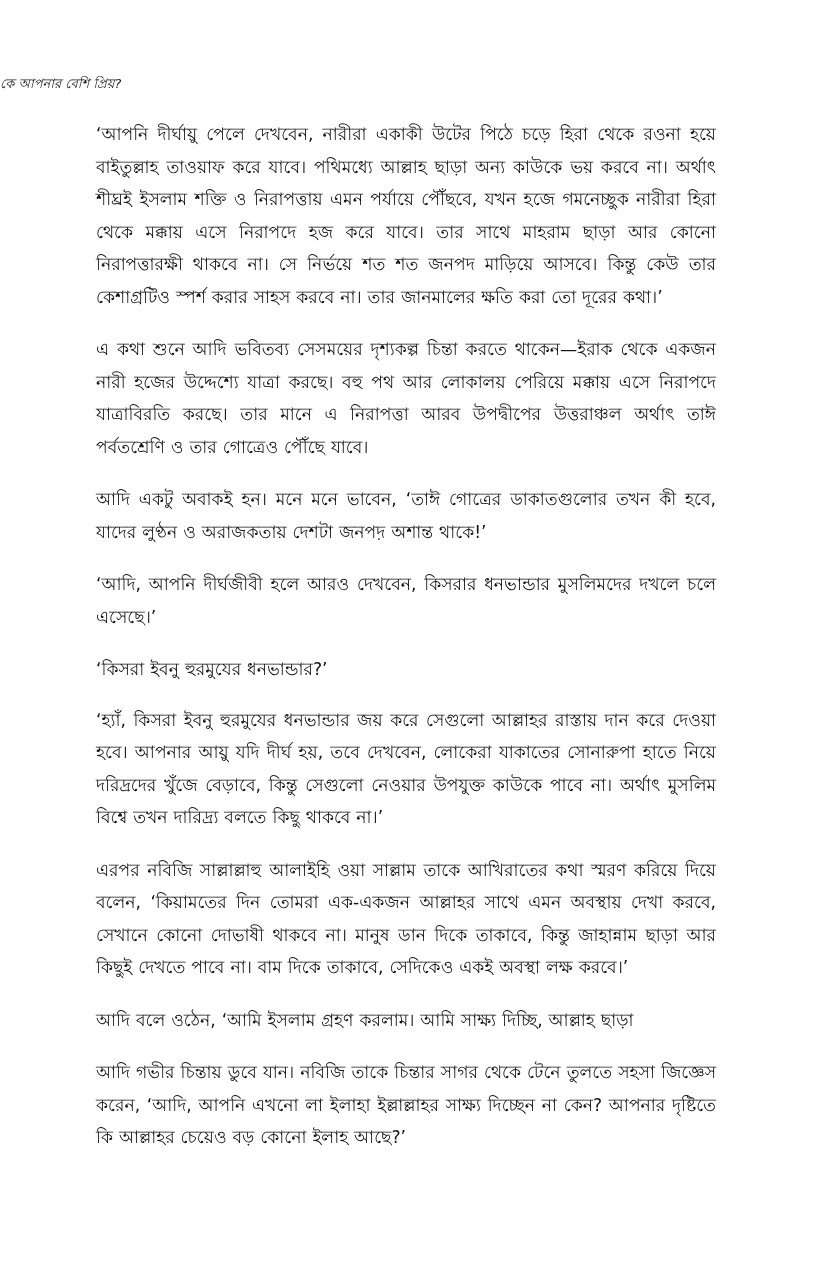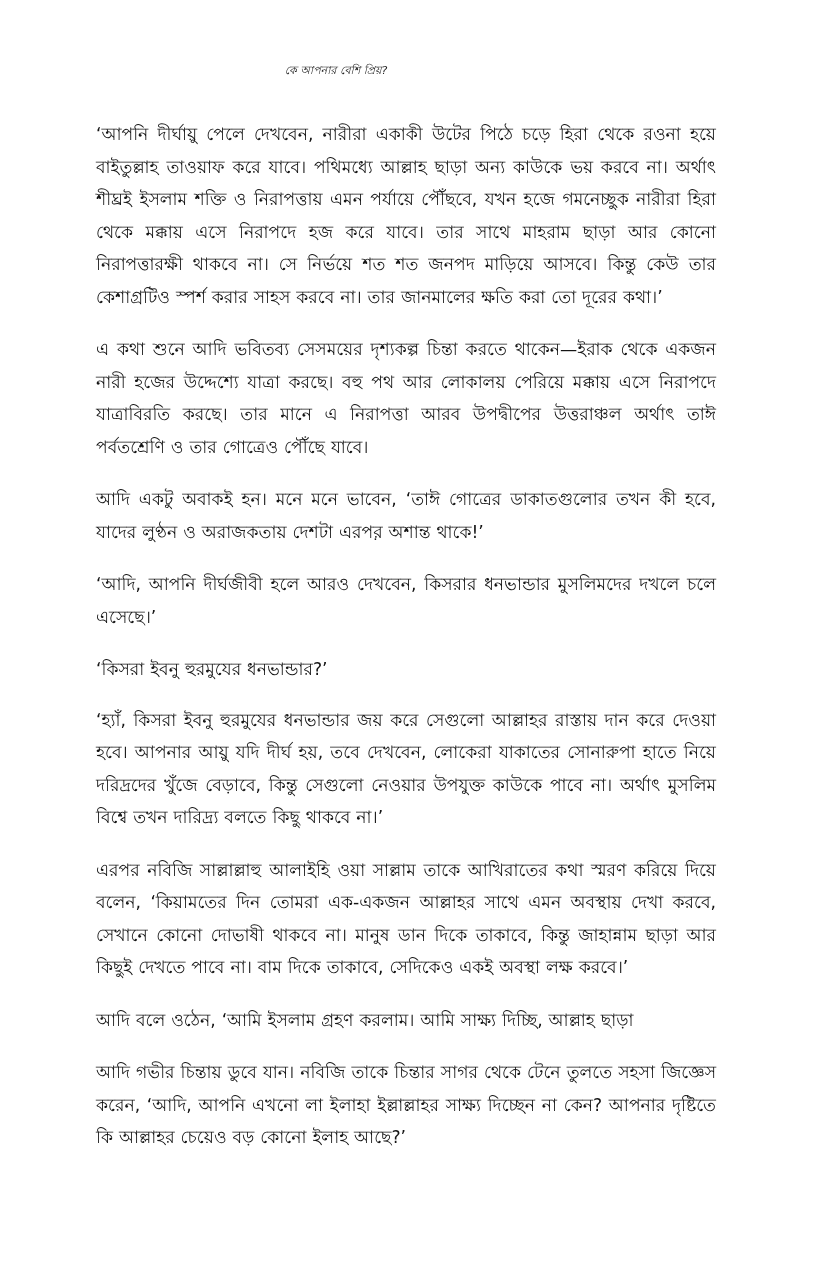--- a/index.html
+++ b/index.html
@@ -44,25 +44,24 @@
   }
   .page-number {
     color: #ffffff;
     font-size: 21px;
     font-family: "DejaVu Sans", "Liberation Sans", sans-serif;
     letter-spacing: 0.5px;
   }
 
   .running-title {
     position: absolute;
-    top: 62px;
+    top: 74px;
     left: 0;
     right: 0;
-    text-align: center;
-    font-size: 11px;
+    font-size: 13px;
     font-style: italic;
     color: #202020;
     font-family: "DejaVu Sans", "Liberation Sans", sans-serif;
     padding-right: 150px;
   }
 
   
   .content {
     position: absolute;
     top: 118px;
@@ -94,21 +93,21 @@
 
 <div class="page">
 
   <div class="header">
     <div class="running-title">কে আপনার বেশি প্রিয়?</div>
   </div>
 
   <div class="content">
     <p>‘আপনি দীর্ঘায়ু পেলে দেখবেন, নারীরা একাকী উটের পিঠে চড়ে হিরা থেকে রওনা হয়ে বাইতুল্লাহ তাওয়াফ করে যাবে। পথিমধ্যে আল্লাহ ছাড়া অন্য কাউকে ভয় করবে না। অর্থাৎ শীঘ্রই ইসলাম শক্তি ও নিরাপত্তায় এমন পর্যায়ে পৌঁছবে, যখন হজে গমনেচ্ছুক নারীরা হিরা থেকে মক্কায় এসে নিরাপদে হজ করে যাবে। তার সাথে মাহরাম ছাড়া আর কোনো নিরাপত্তারক্ষী থাকবে না। সে নির্ভয়ে শত শত জনপদ মাড়িয়ে আসবে। কিন্তু কেউ তার কেশাগ্রটিও স্পর্শ করার সাহস করবে না। তার জানমালের ক্ষতি করা তো দূরের কথা।’</p>
     <p>এ কথা শুনে আদি ভবিতব্য সেসময়ের দৃশ্যকল্প চিন্তা করতে থাকেন—ইরাক থেকে একজন নারী হজের উদ্দেশ্যে যাত্রা করছে। বহু পথ আর লোকালয় পেরিয়ে মক্কায় এসে নিরাপদে যাত্রাবিরতি করছে। তার মানে এ নিরাপত্তা আরব উপদ্বীপের উত্তরাঞ্চল অর্থাৎ তাঈ পর্বতশ্রেণি ও তার গোত্রেও পৌঁছে যাবে।</p>
-    <p>আদি একটু অবাকই হন। মনে মনে ভাবেন, ‘তাঈ গোত্রের ডাকাতগুলোর তখন কী হবে, যাদের লুণ্ঠন ও অরাজকতায় দেশটা এরপর় অশান্ত থাকে!’</p>
+    <p>আদি একটু অবাকই হন। মনে মনে ভাবেন, ‘তাঈ গোত্রের ডাকাতগুলোর তখন কী হবে, যাদের লুণ্ঠন ও অরাজকতায় দেশটা জনপদ় অশান্ত থাকে!’</p>
     <p>‘আদি, আপনি দীর্ঘজীবী হলে আরও দেখবেন, কিসরার ধনভান্ডার মুসলিমদের দখলে চলে এসেছে।’</p>
     <p class="tight">‘কিসরা ইবনু হুরমুযের ধনভান্ডার?’</p>
     <p>‘হ্যাঁ, কিসরা ইবনু হুরমুযের ধনভান্ডার জয় করে সেগুলো আল্লাহর রাস্তায় দান করে দেওয়া হবে। আপনার আয়ু যদি দীর্ঘ হয়, তবে দেখবেন, লোকেরা যাকাতের সোনারুপা হাতে নিয়ে দরিদ্রদের খুঁজে বেড়াবে, কিন্তু সেগুলো নেওয়ার উপযুক্ত কাউকে পাবে না। অর্থাৎ মুসলিম বিশ্বে তখন দারিদ্র্য বলতে কিছু থাকবে না।’</p>
     <p>এরপর নবিজি সাল্লাল্লাহু আলাইহি ওয়া সাল্লাম তাকে আখিরাতের কথা স্মরণ করিয়ে দিয়ে বলেন, ‘কিয়ামতের দিন তোমরা এক-একজন আল্লাহর সাথে এমন অবস্থায় দেখা করবে, সেখানে কোনো দোভাষী থাকবে না। মানুষ ডান দিকে তাকাবে, কিন্তু জাহান্নাম ছাড়া আর কিছুই দেখতে পাবে না। বাম দিকে তাকাবে, সেদিকেও একই অবস্থা লক্ষ করবে।’</p>
     <p>আদি বলে ওঠেন, ‘আমি ইসলাম গ্রহণ করলাম। আমি সাক্ষ্য দিচ্ছি, আল্লাহ ছাড়া</p>
     <p>আদি গভীর চিন্তায় ডুবে যান। নবিজি তাকে চিন্তার সাগর থেকে টেনে তুলতে সহসা জিজ্ঞেস করেন, ‘আদি, আপনি এখনো লা ইলাহা ইল্লাল্লাহর সাক্ষ্য দিচ্ছেন না কেন? আপনার দৃষ্টিতে কি আল্লাহর চেয়েও বড় কোনো ইলাহ আছে?’</p>
   </div>
 
 </div>
 

